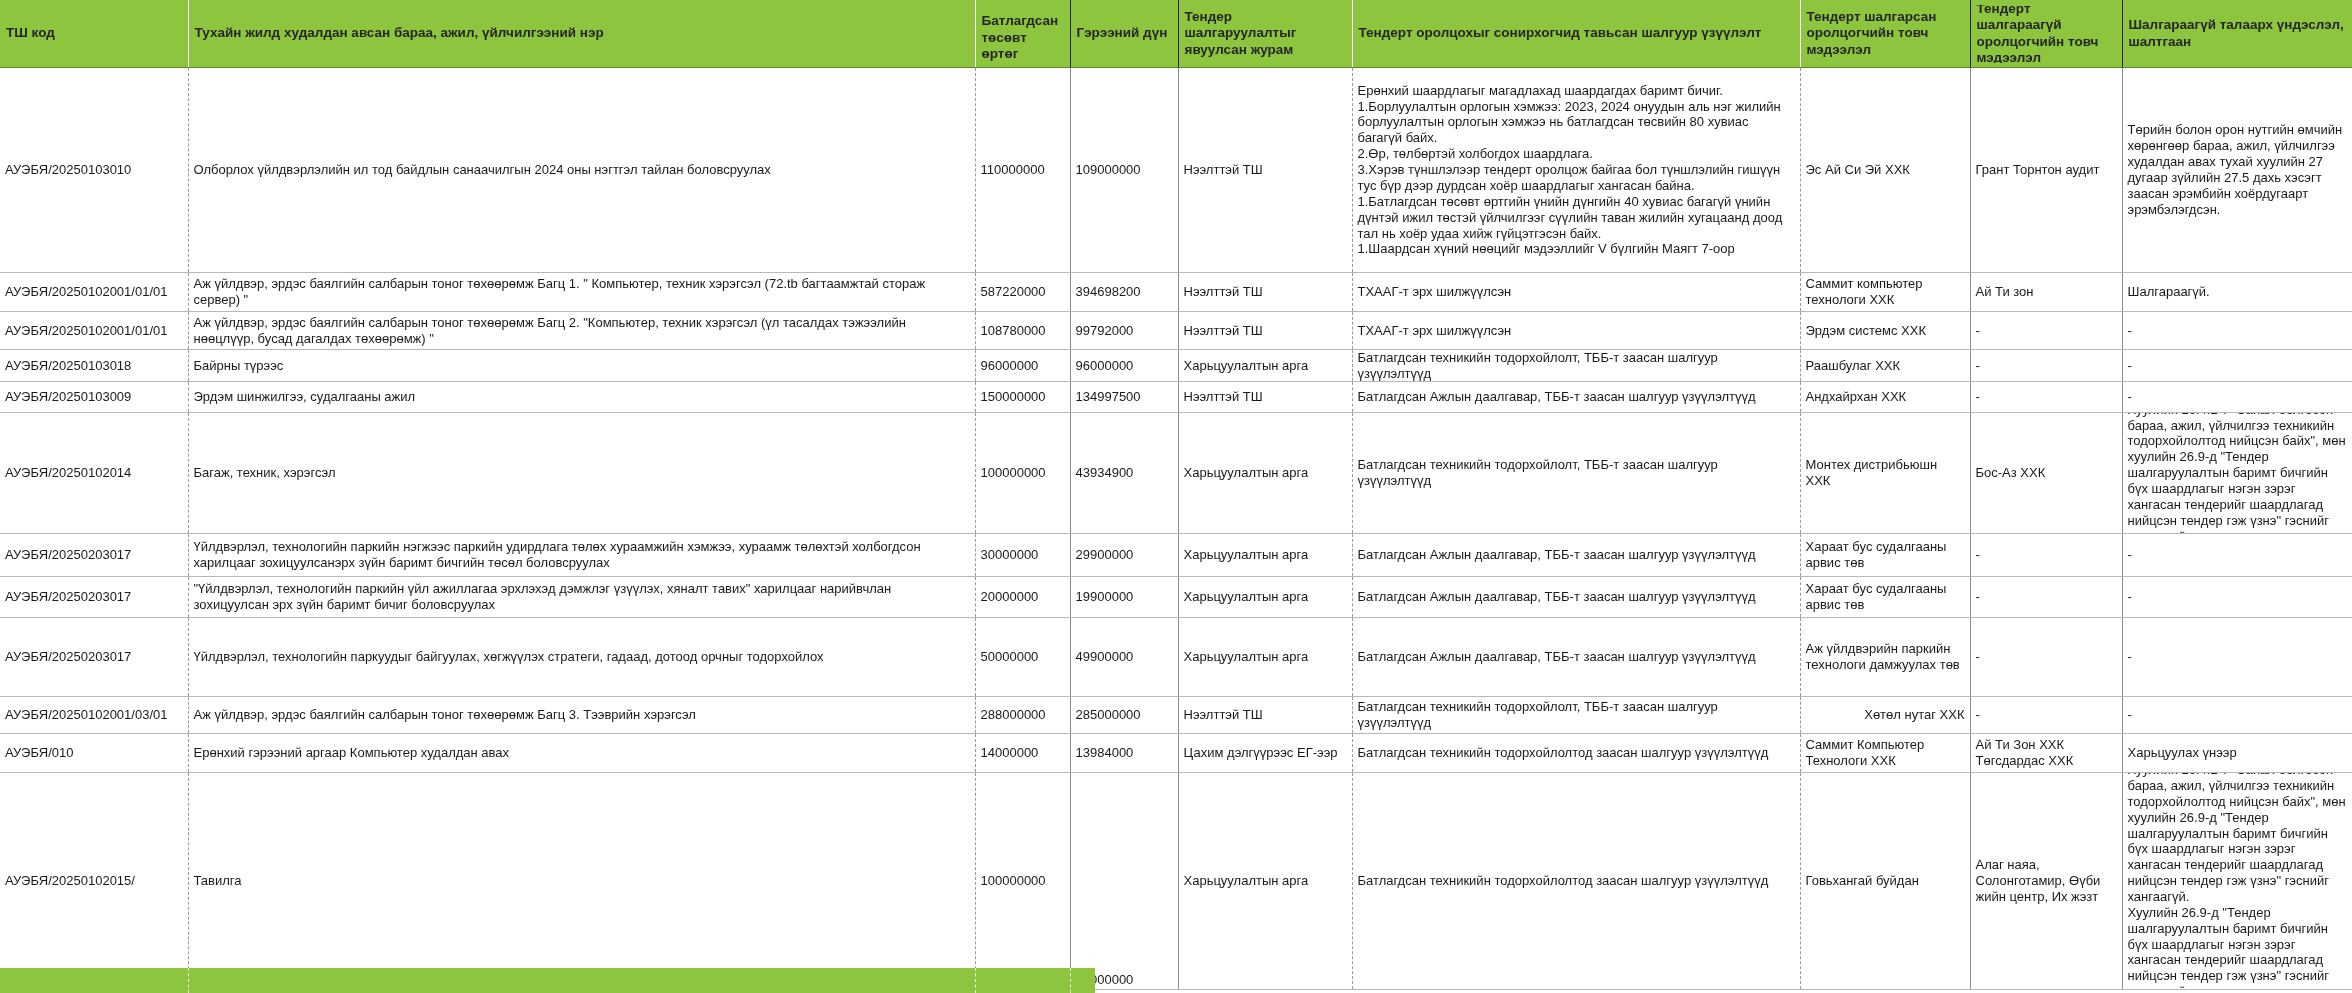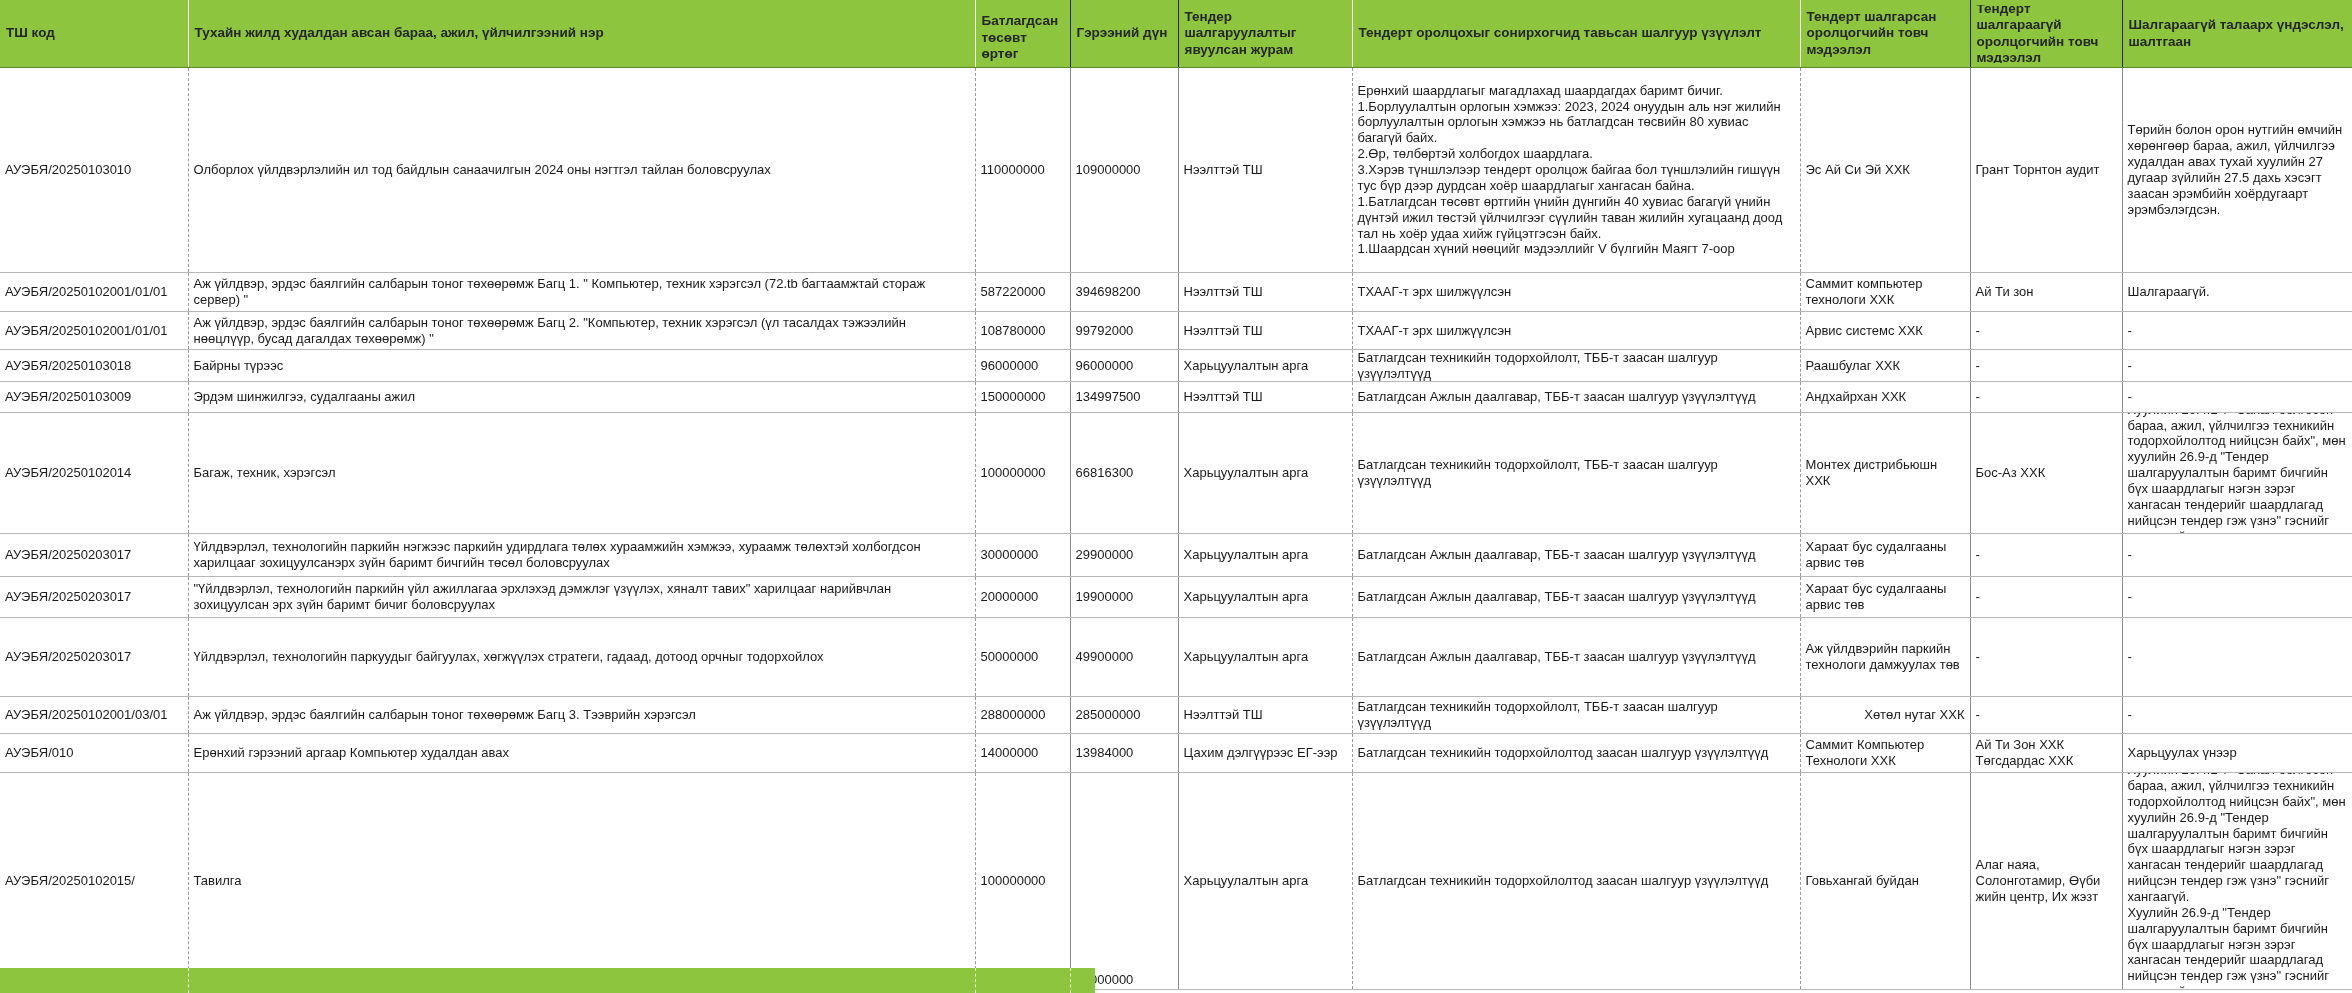--- a/index.html
+++ b/index.html
@@ -252,21 +252,21 @@
               <span class="txt">Нээлттэй ТШ</span>
             </div>
           </td>
           <td class="v-dash">
             <div class="cell" style="height: 37px;">
               <span class="txt">ТХААГ-т эрх шилжүүлсэн</span>
             </div>
           </td>
           <td class="v-dash">
             <div class="cell" style="height: 37px;">
-              <span class="txt">Арвис системс ХХК</span>
+              <span class="txt">Эрдэм системс ХХК</span>
             </div>
           </td>
           <td class="v-solid">
             <div class="cell" style="height: 37px;">
               <span class="txt">-</span>
             </div>
           </td>
           <td class="v-solid">
             <div class="cell" style="height: 37px;">
               <span class="txt">-</span>
@@ -378,21 +378,21 @@
               <span class="txt">Багаж, техник, хэрэгсэл</span>
             </div>
           </td>
           <td class="v-dash">
             <div class="cell" style="height: 120px;">
               <span class="txt">100000000</span>
             </div>
           </td>
           <td class="v-solid">
             <div class="cell" style="height: 120px;">
-              <span class="txt">66816300</span>
+              <span class="txt">43934900</span>
             </div>
           </td>
           <td class="v-solid">
             <div class="cell" style="height: 120px;">
               <span class="txt">Харьцуулалтын арга</span>
             </div>
           </td>
           <td class="v-dash">
             <div class="cell" style="height: 120px;">
               <span class="txt">Батлагдсан техникийн тодорхойлолт, ТББ-т заасан шалгуур үзүүлэлтүүд</span>

